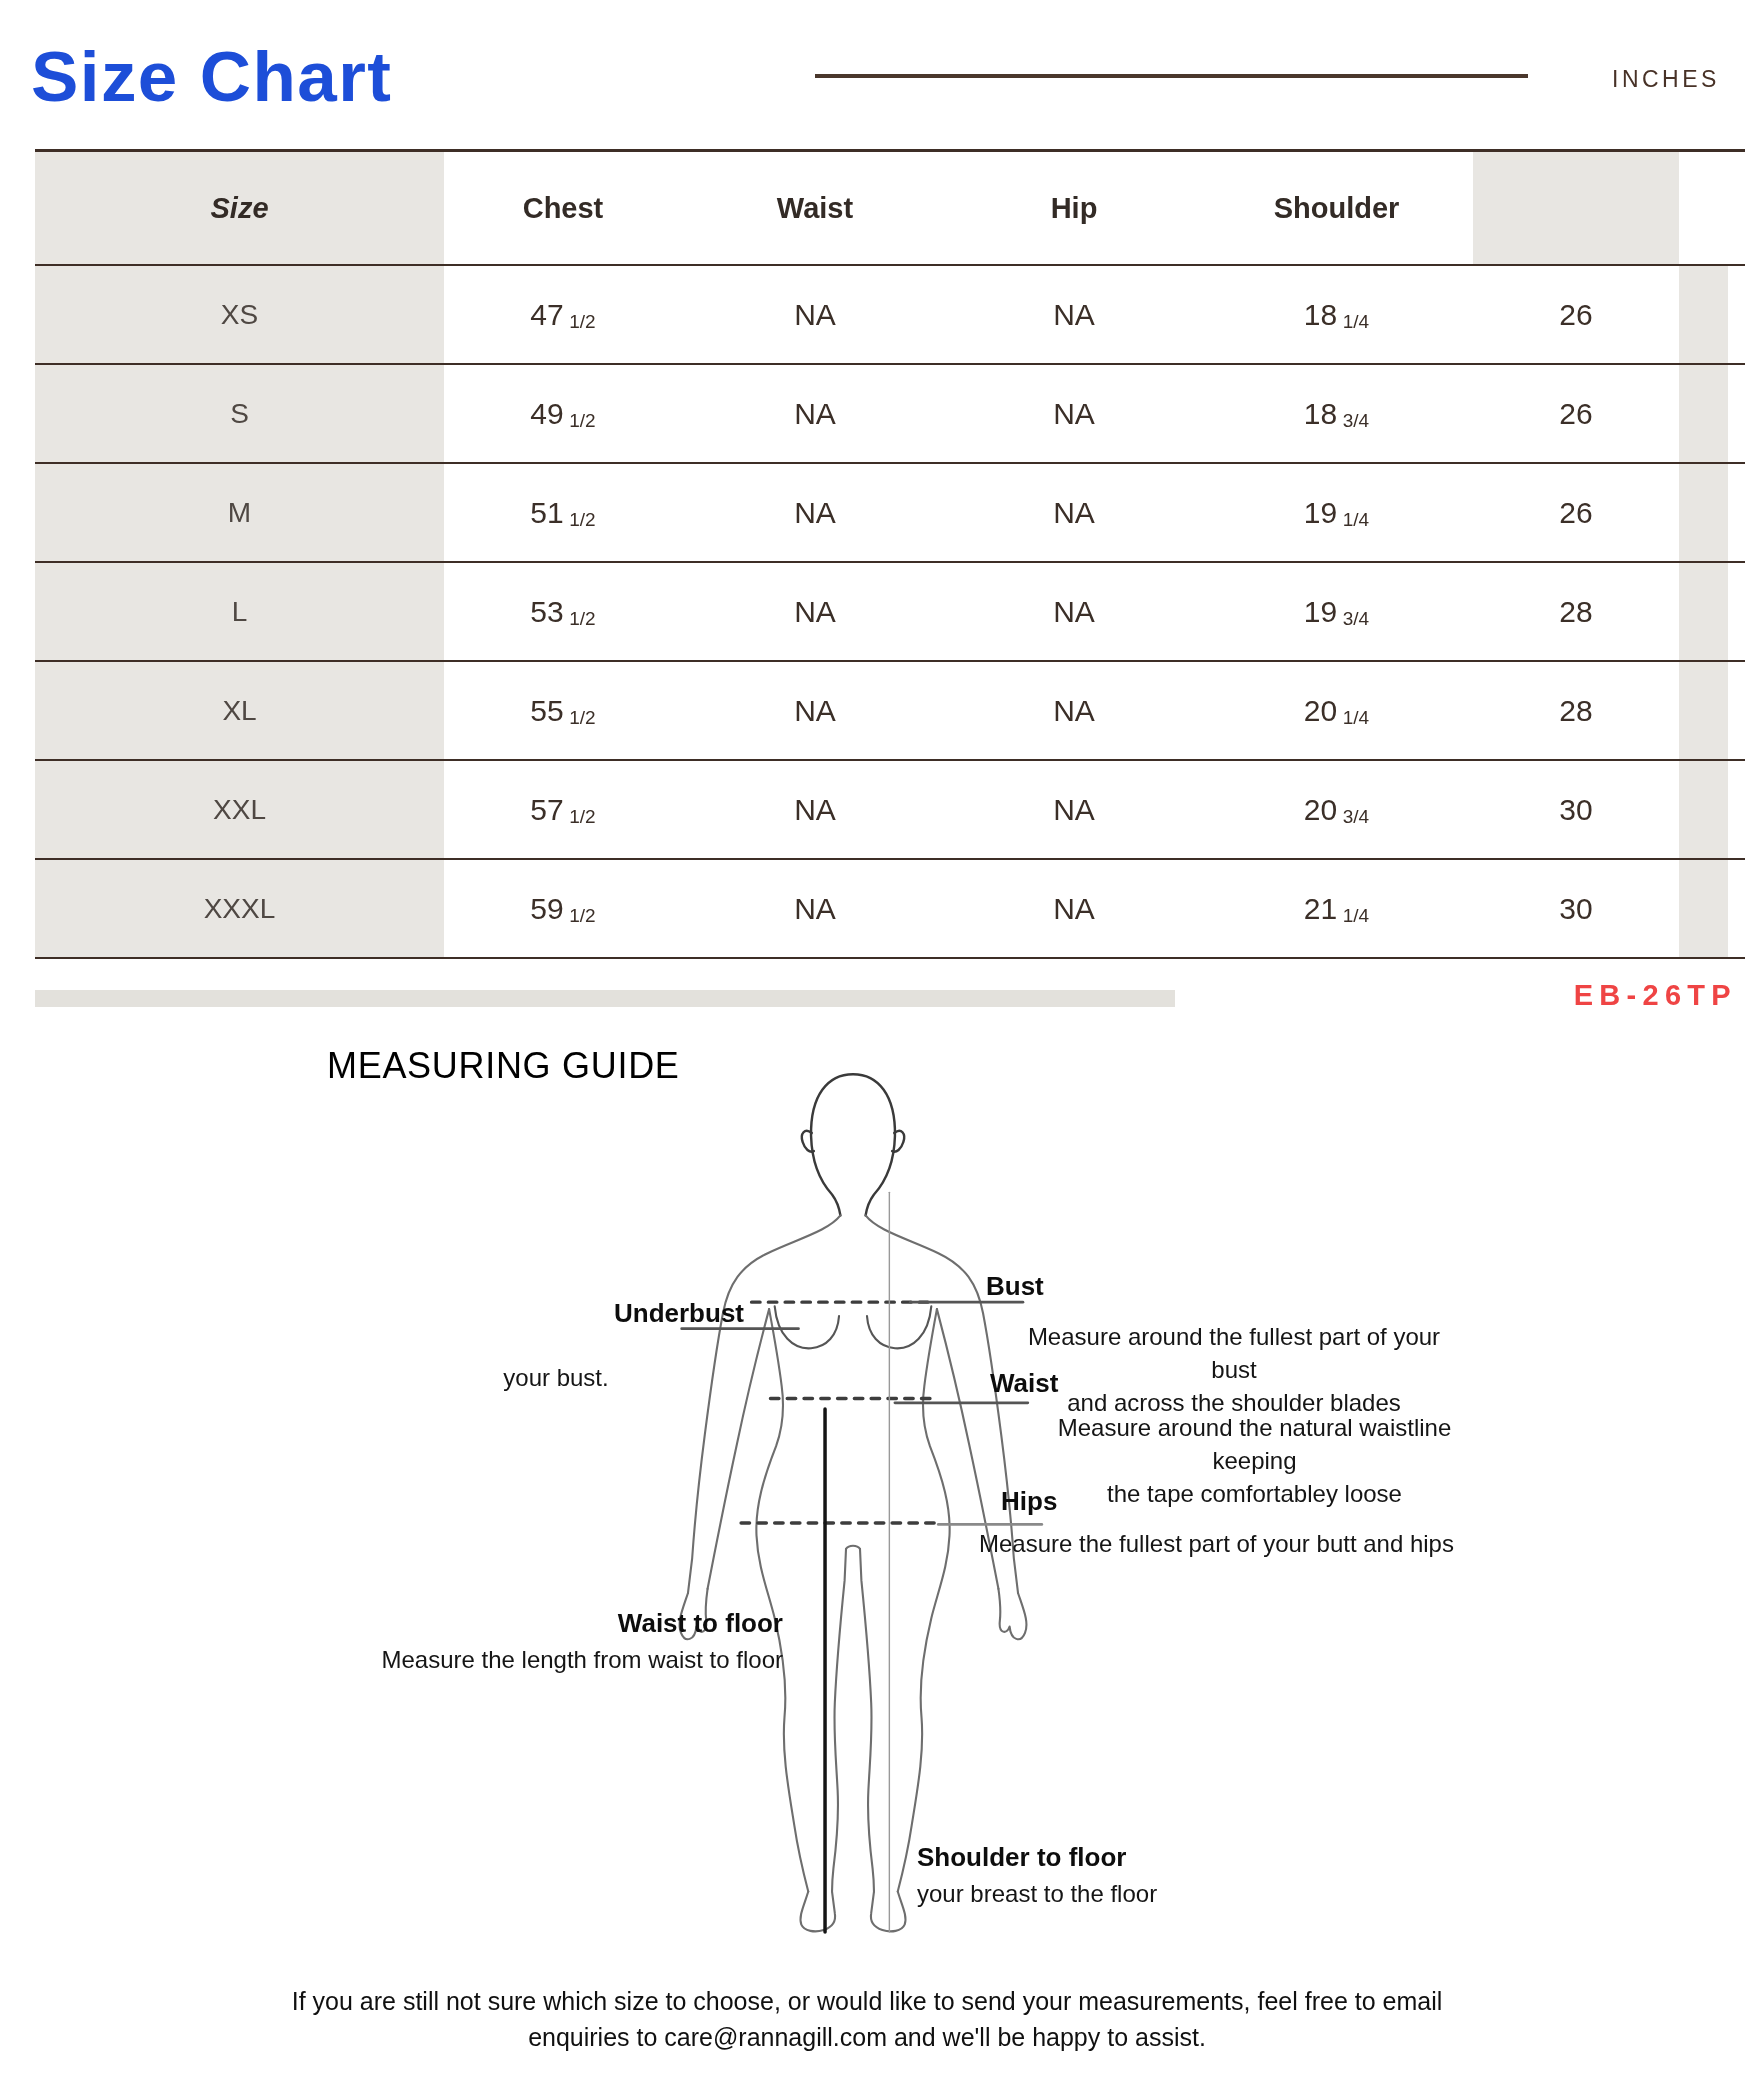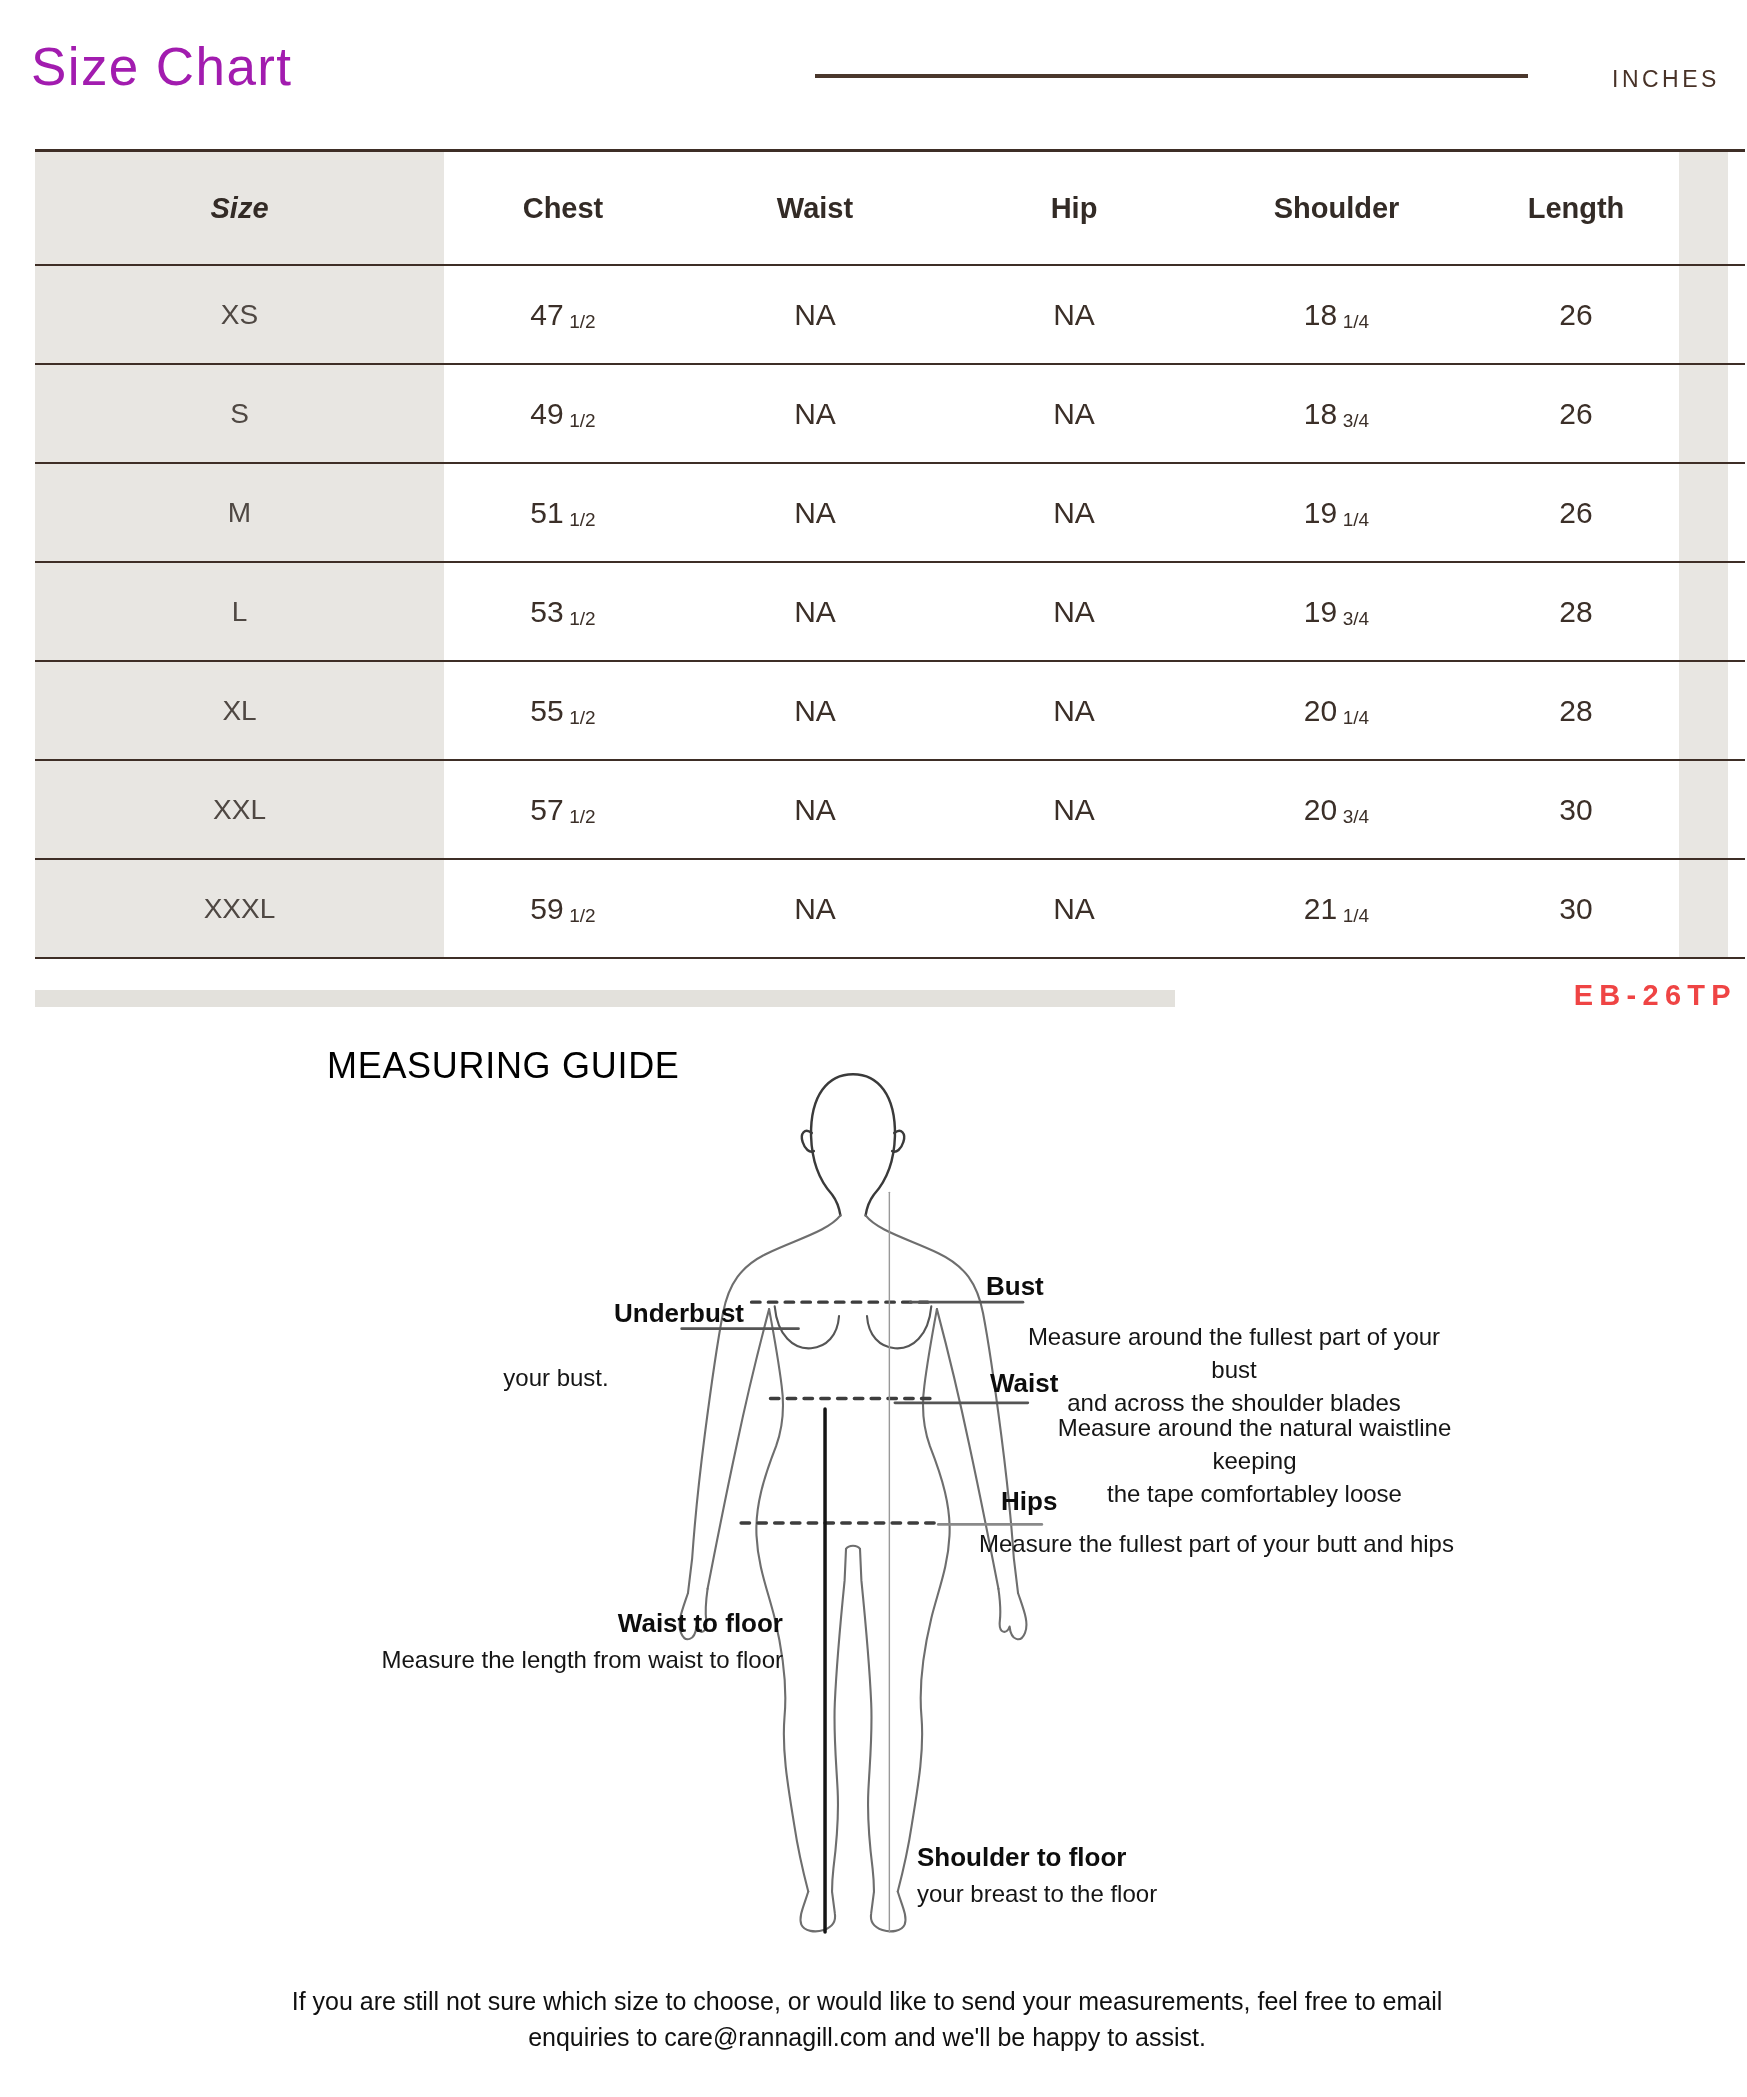--- a/index.html
+++ b/index.html
@@ -2,22 +2,22 @@
 <html style="font-size:11.2px"><head>
 <meta charset="utf-8">
 <style>
   * { margin: 0; padding: 0; box-sizing: border-box; }
   html, body { width: 1748px; height: 2097px; background: #ffffff;
     font-family: "Liberation Sans", sans-serif; color: #141414; position: relative; }
 
   .abs { position: absolute; }
 
   
-  .page-title { left: 31px; top: 36px; font-size: 53px; letter-spacing: 1.4px;
-    color: #a21caf; font-weight: 400; }
+  .page-title { left: 31px; top: 36px; font-size: 71px; letter-spacing: 1.4px;
+    color: #1d4ed8; font-weight: 700; }
   .title-rule { left: 815px; top: 74px; width: 713px; height: 3.5px; background: #4a372c; }
   .unit-label { left: 1612px; top: 66px; font-size: 23px; letter-spacing: 3.5px; color: #483227; }
 
   
   .size-table { left: 35px; top: 149px; width: 1710px;
     border-top: 3.5px solid #3e2e26; border-bottom: 2.8px solid #3e2e26; }
   .t-row { display: grid; grid-template-columns: 409px 238px 266px 252px 273px 206px 49px;
     border-bottom: 2.8px solid #3e2e26; }
   .t-row:last-child { border-bottom: none; }
   .t-cell { display: flex; align-items: center; justify-content: center;
@@ -67,21 +67,20 @@
 <div class="abs unit-label">INCHES</div>
 
 <div class="abs size-table">
 
   <div class="t-row head">
     <div class="t-cell col-size">Size</div>
     <div class="t-cell">Chest</div>
     <div class="t-cell">Waist</div>
     <div class="t-cell">Hip</div>
     <div class="t-cell">Shoulder</div>
-    <div class="t-cell">Length</div>
     <div class="t-cell col-strip"></div>
   </div>
 
   <div class="t-row">
     <div class="t-cell col-size size-label">XS</div>
     <div class="t-cell">
         <span>47</span>
         <span class="frac">1/2</span>
       </div>
     <div class="t-cell">

